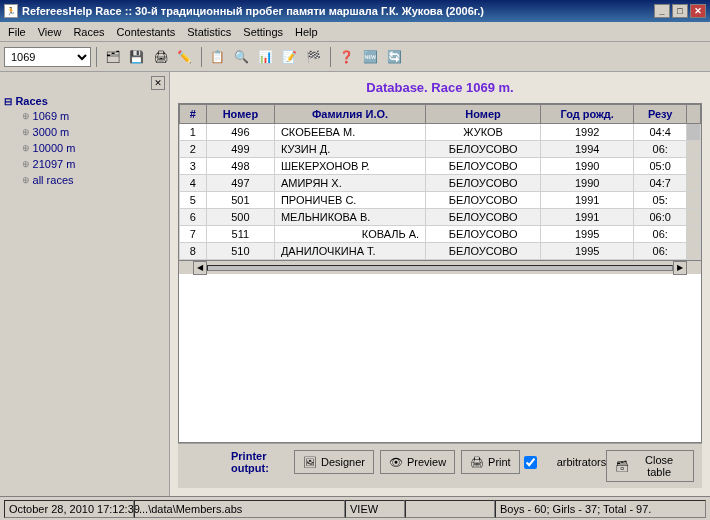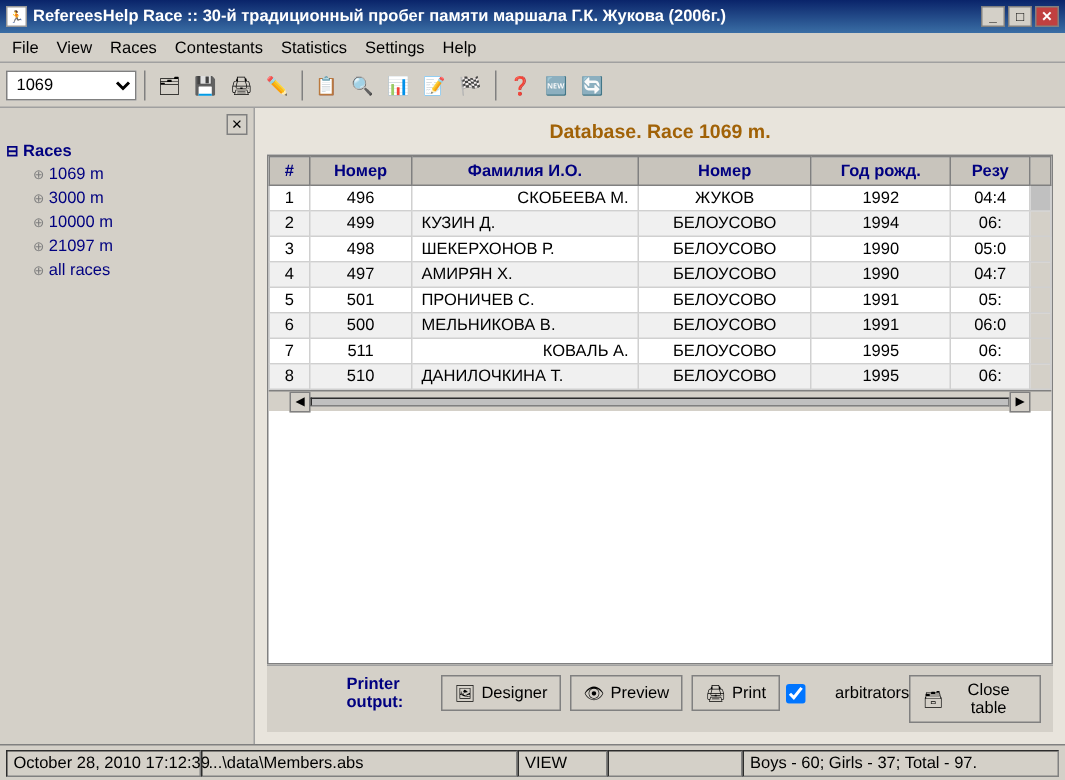--- a/index.html
+++ b/index.html
@@ -109,21 +109,21 @@
     
     .content-area {
       flex: 1;
       background: #e8e4dc;
       display: flex;
       flex-direction: column;
       padding: 8px;
     }
     .content-title {
       text-align: center;
-      color: #a16207;
+      color: #6d28d9;
       font-weight: bold;
       font-size: 13px;
       margin-bottom: 8px;
     }
 
     
     .data-table-container {
       border: 1px solid #808080;
       background: white;
       overflow: hidden;
@@ -310,21 +310,21 @@
             <th>Номер</th>
             <th>Год рожд.</th>
             <th>Резу</th>
             <th style="width:14px;"></th>
           </tr>
         </thead>
         <tbody id="table-body">
         <tr>
               <td>1</td>
               <td>496</td>
-              <td style="text-align: right;">СКОБЕЕВА М.</td>
+              <td style="text-align: left;">СКОБЕЕВА М.</td>
               <td>ЖУКОВ</td>
               <td>1992</td>
               <td>04:4</td>
               <td style="width: 14px; background: rgb(192, 192, 192); border-left: 1px solid rgb(128, 128, 128);"></td>
             </tr>
             <tr>
               <td>2</td>
               <td>499</td>
               <td style="text-align: left;">КУЗИН Д.</td>
               <td>БЕЛОУСОВО</td>

